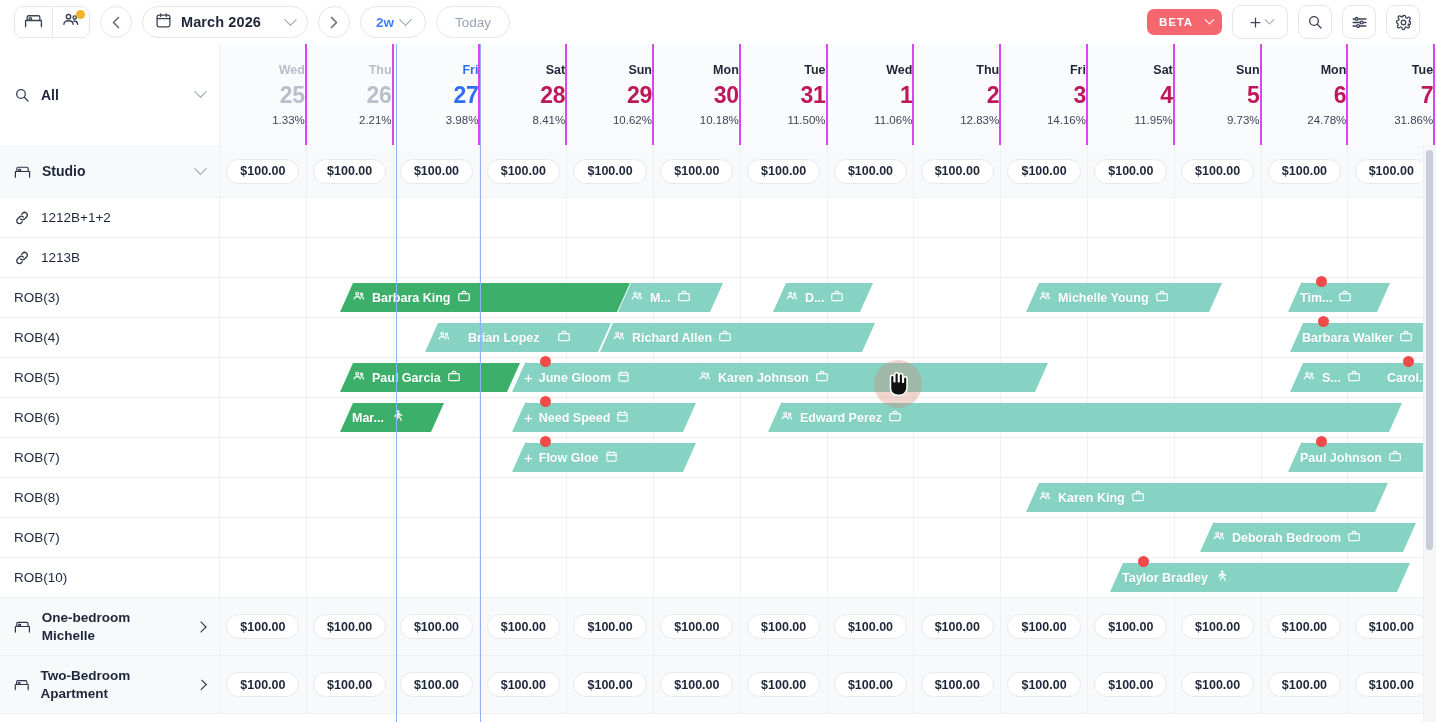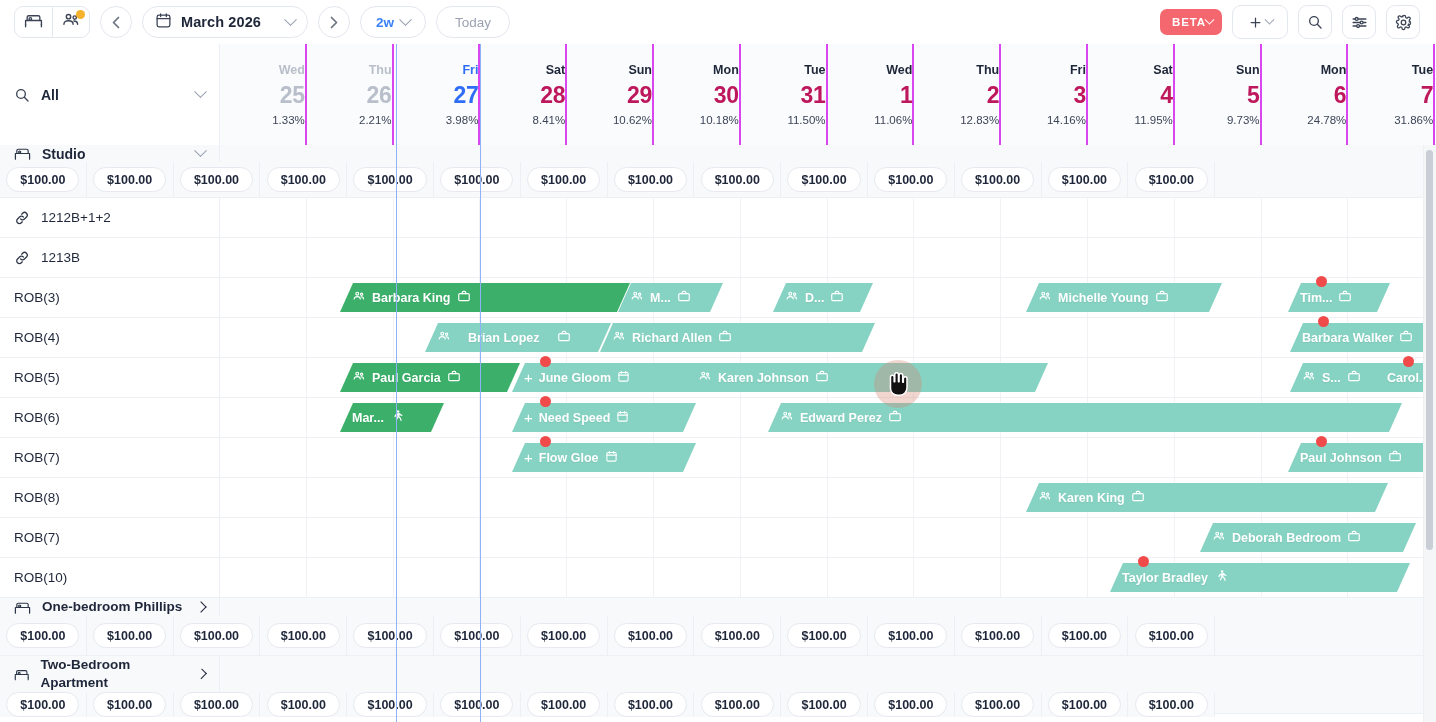--- a/index.html
+++ b/index.html
@@ -29,21 +29,21 @@
   .nav-arrow{ width:32px; color:#6b7280; font-size:14px; }
   .date-pill{ width:166px; gap:9px; padding:0 12px; justify-content:flex-start; }
   .date-pill .lbl{ font-size:14.5px; font-weight:600; color:#1e2639; letter-spacing:.1px; }
   .date-pill .cv{ margin-left:auto; }
   .range-pill{ width:66px; gap:7px; }
   .range-pill .lbl{ font-size:13.5px; font-weight:600; color:#3b82f6;}
   .today-pill{ width:74px; }
   .today-pill .lbl{ font-size:13.5px; color:#9aa2b1; font-weight:500;}
 
   .beta{ height:26px; padding:0 9px 0 12px; border-radius:7px; background:#f4676f; color:#fff;
-         display:flex; align-items:center; gap:0; font-size:11.5px; font-weight:700; letter-spacing:.9px; cursor:pointer;}
+         display:flex; align-items:center; gap:13px; font-size:11.5px; font-weight:700; letter-spacing:.9px; cursor:pointer;}
   .sq{ width:34px; height:34px; border:1px solid #e3e7ee; border-radius:9px; background:#fff;
        display:flex; align-items:center; justify-content:center; cursor:pointer; }
   .plus-grp{ width:56px; gap:3px; }
   .cv{ width:9px; height:9px; border-right:1.8px solid #98a0b0; border-bottom:1.8px solid #98a0b0;
        transform:rotate(45deg) translate(-2px,-2px); }
   .hdr{ position:absolute; left:0; top:44px; width:1436px; height:101px; background:#fafbfc;
         border-bottom:1px solid #eceff3; display:flex; }
   .hdr-corner{ width:220px; height:101px; background:#fff; border-right:1px solid #eceff3;
                display:flex; align-items:center; padding:0 14px; }
   .search-all{ display:flex; align-items:center; gap:11px; width:100%; cursor:pointer; }
@@ -60,21 +60,21 @@
 
   
   .body{ position:absolute; left:0; top:145px; width:1436px; height:577px; overflow:hidden; }
   .row{ display:flex; height:40px; border-bottom:1px solid #eef1f4; position:relative; }
   .row-lbl{ width:220px; min-width:220px; border-right:1px solid #eceff3; display:flex; align-items:center;
             padding:0 14px; gap:11px; background:#fff; position:relative; z-index:3;}
   .row-lbl .txt{ font-size:13.5px; color:#1e2639; }
   .row-cells{ display:flex; flex:1; position:relative; }
   .cell{ width:86.8px; border-right:1px solid #f0f2f5; display:flex; align-items:center; justify-content:center; }
 
-  .grp-row{ height:53px; background:#f8f9fb;flex-direction:column; }
+  .grp-row{ height:53px; background:#f8f9fb; }
   .grp-row .row-lbl{ background:#f8f9fb; }
   .grp-row .cell{ background:#f8f9fb; border-right:1px solid #eceff3;}
   .grp-row .txt{ font-weight:600; font-size:14px; }
   .grp-row .cv, .grp-row .cr{ margin-left:auto; }
   .tall{ height:58px; }
   .tall .txt{ font-weight:600; font-size:13.5px; line-height:18px; }
 
   .price{ border:1px solid #e6e9ef; border-radius:13px; height:25px; padding:0 13px;
           display:flex; align-items:center; font-size:12.5px; font-weight:600; color:#1e2639; background:#fff; cursor:pointer;}
 
@@ -828,21 +828,21 @@
         </div>
         <div class="row grp-row tall">
           <div class="row-lbl">
             <svg width="17" height="17" viewBox="0 0 24 24" fill="none" stroke="#2d3648" stroke-width="1.7" stroke-linecap="round" stroke-linejoin="round">
               <path d="M2 17v-5h20v5"></path>
               <path d="M2 17v3"></path>
               <path d="M22 17v3"></path>
               <path d="M4 12V8a2 2 0 0 1 2-2h12a2 2 0 0 1 2 2v4"></path>
               <circle cx="8" cy="10" r="1.5"></circle>
             </svg>
-            <span class="txt">One-bedroom Phillips</span>
+            <span class="txt">One-bedroom Michelle</span>
             <span class="cr"></span>
           </div>
           <div class="row-cells">
             <div class="cell">
               <div class="price">$100.00</div>
             </div>
             <div class="cell">
               <div class="price">$100.00</div>
             </div>
             <div class="cell">

